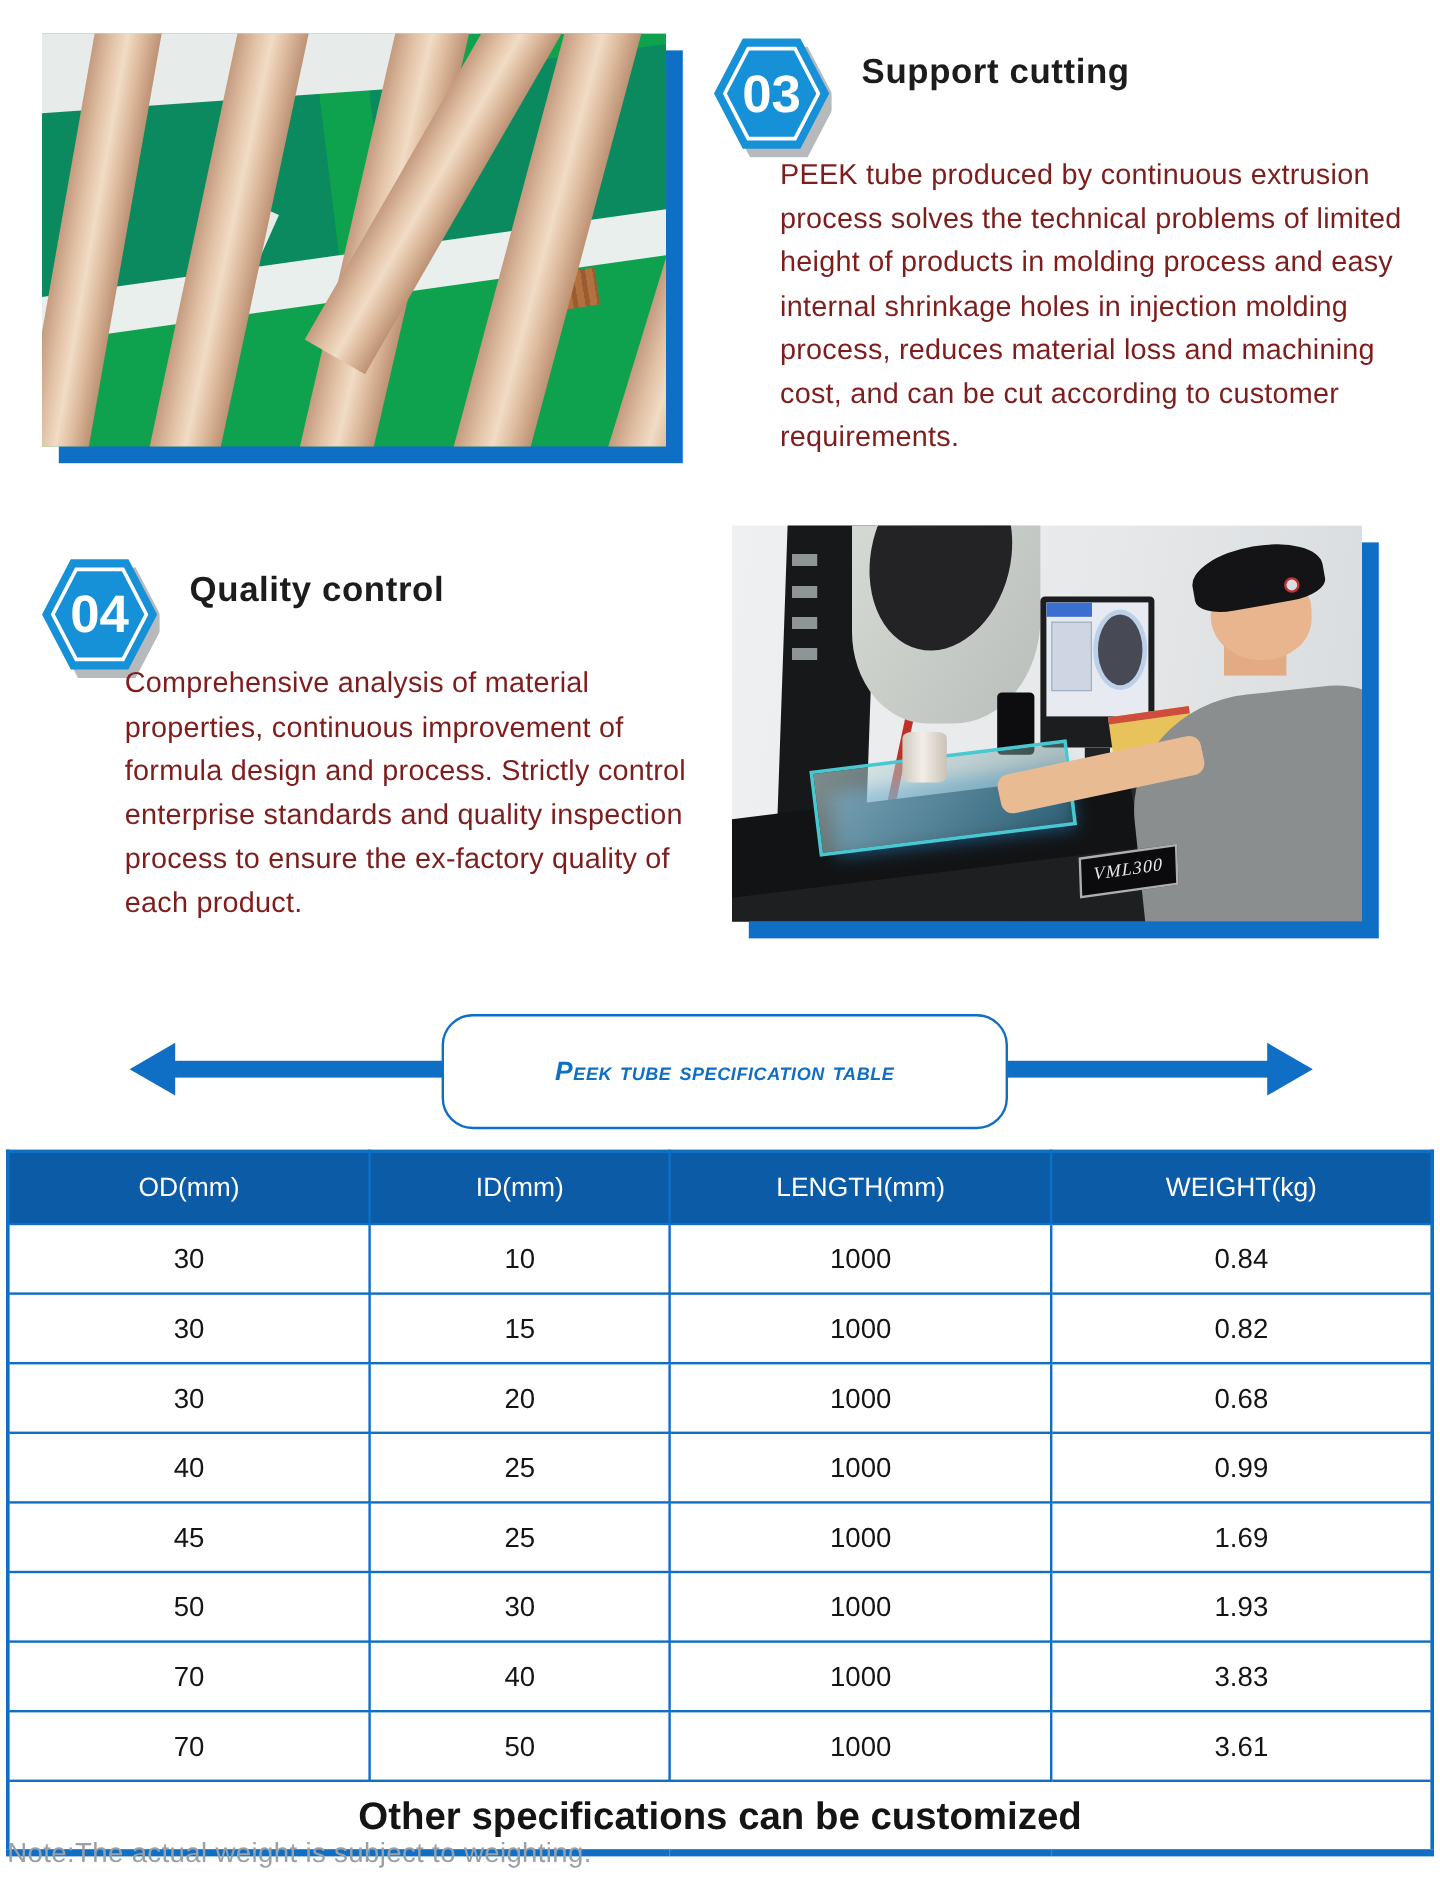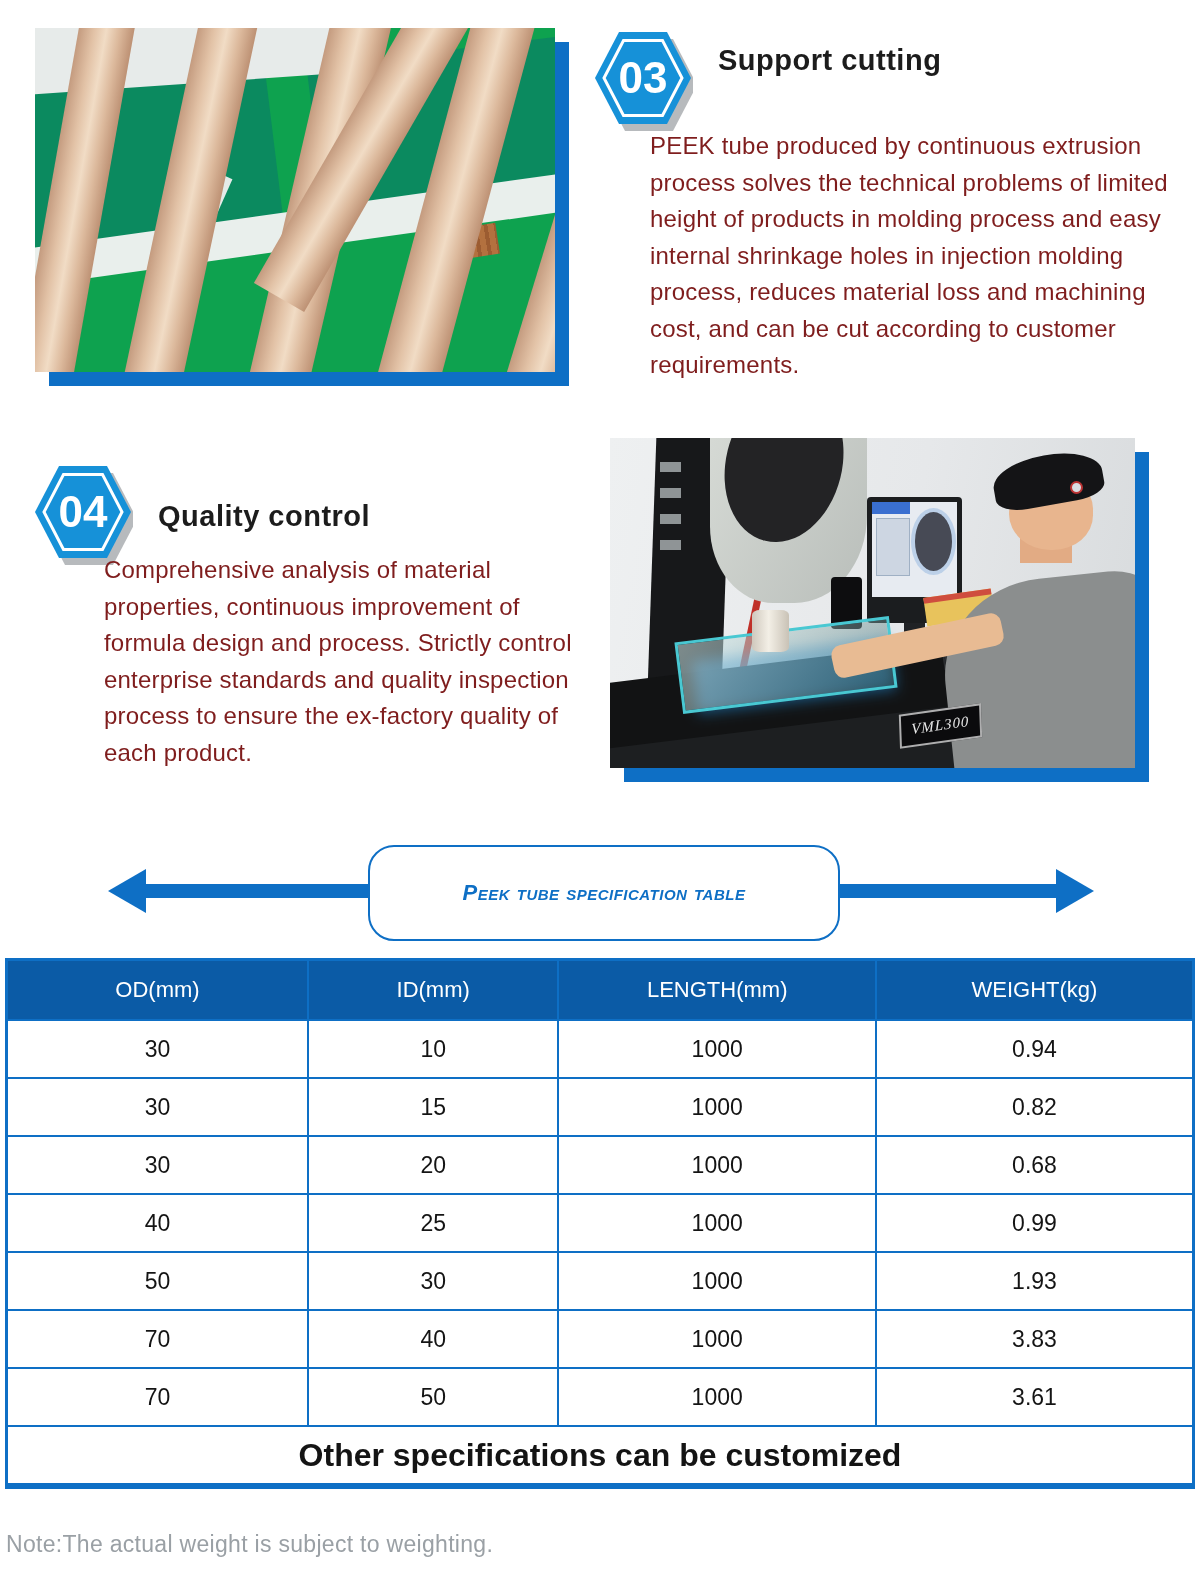--- a/index.html
+++ b/index.html
@@ -71,21 +71,21 @@
             transform:rotate(-8deg) skewX(-6deg);display:flex;align-items:center;justify-content:center;}
   .p2-plate span{color:#e8e8e8;font-family:"Liberation Serif","DejaVu Serif",serif;font-style:italic;
                  font-size:15px;letter-spacing:1px;}
 
   
   .hexwrap{position:absolute;width:100px;height:108px;}
   .hex03{left:593px;top:24px;}
   .hex04{left:33px;top:458px;}
   .sec-title{position:absolute;color:#1c1c1c;font-size:29px;font-weight:700;letter-spacing:.5px;}
   .title03{left:718px;top:44px;}
-  .title04{left:158px;top:500px;}
+  .title04{left:158px;top:476px;}
   .sec-body{position:absolute;color:#7f1d1d;font-size:24px;line-height:36.5px;letter-spacing:.2px;}
   .body03{left:650px;top:128px;width:520px;}
   .body04{left:104px;top:552px;width:500px;}
 
   
   .banner-box{position:absolute;left:368px;top:845px;width:468px;height:92px;border:2px solid #0e6fc5;
               border-radius:26px;background:#fff;display:flex;align-items:center;justify-content:center;z-index:2;}
   .banner-text{color:#0e6fc5;font-size:22px;font-style:italic;font-weight:600;
                font-variant:small-caps;letter-spacing:.5px;}
   .arrow-shaft{position:absolute;height:14px;background:#0e6fc5;top:884px;}
@@ -203,41 +203,47 @@
           <th>ID(mm)</th>
           <th>LENGTH(mm)</th>
           <th>WEIGHT(kg)</th>
         </tr>
       </thead>
     <tbody>
         <tr>
           <td>30</td>
           <td>10</td>
           <td>1000</td>
-          <td>0.94</td>
+          <td>0.84</td>
         </tr>
         <tr>
           <td>30</td>
           <td>15</td>
           <td>1000</td>
           <td>0.82</td>
         </tr>
         <tr>
           <td>30</td>
           <td>20</td>
           <td>1000</td>
           <td>0.68</td>
         </tr>
         <tr>
           <td>40</td>
           <td>25</td>
           <td>1000</td>
           <td>0.99</td>
         </tr>
         <tr>
+          <td>45</td>
+          <td>25</td>
+          <td>1000</td>
+          <td>1.69</td>
+        </tr>
+        <tr>
           <td>50</td>
           <td>30</td>
           <td>1000</td>
           <td>1.93</td>
         </tr>
         <tr>
           <td>70</td>
           <td>40</td>
           <td>1000</td>
           <td>3.83</td>

